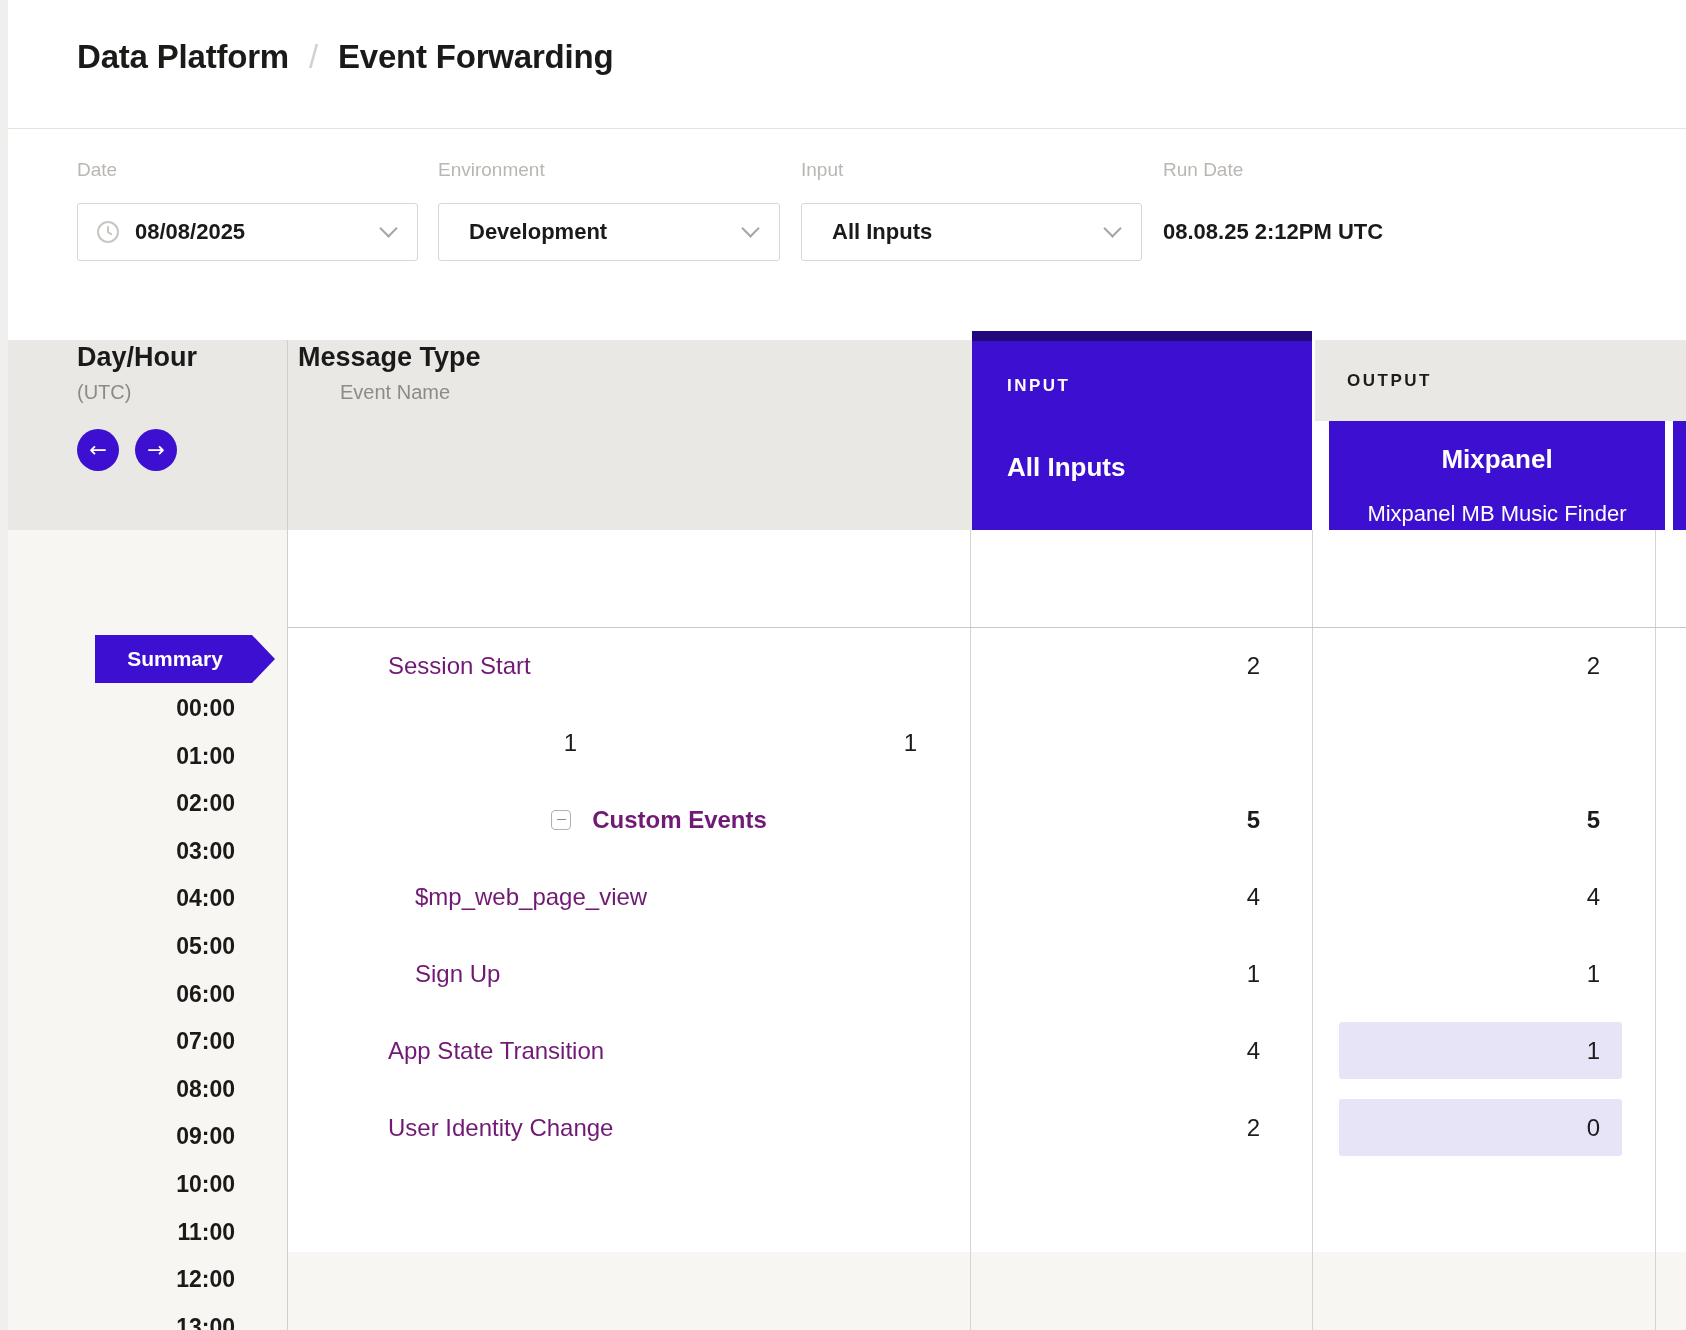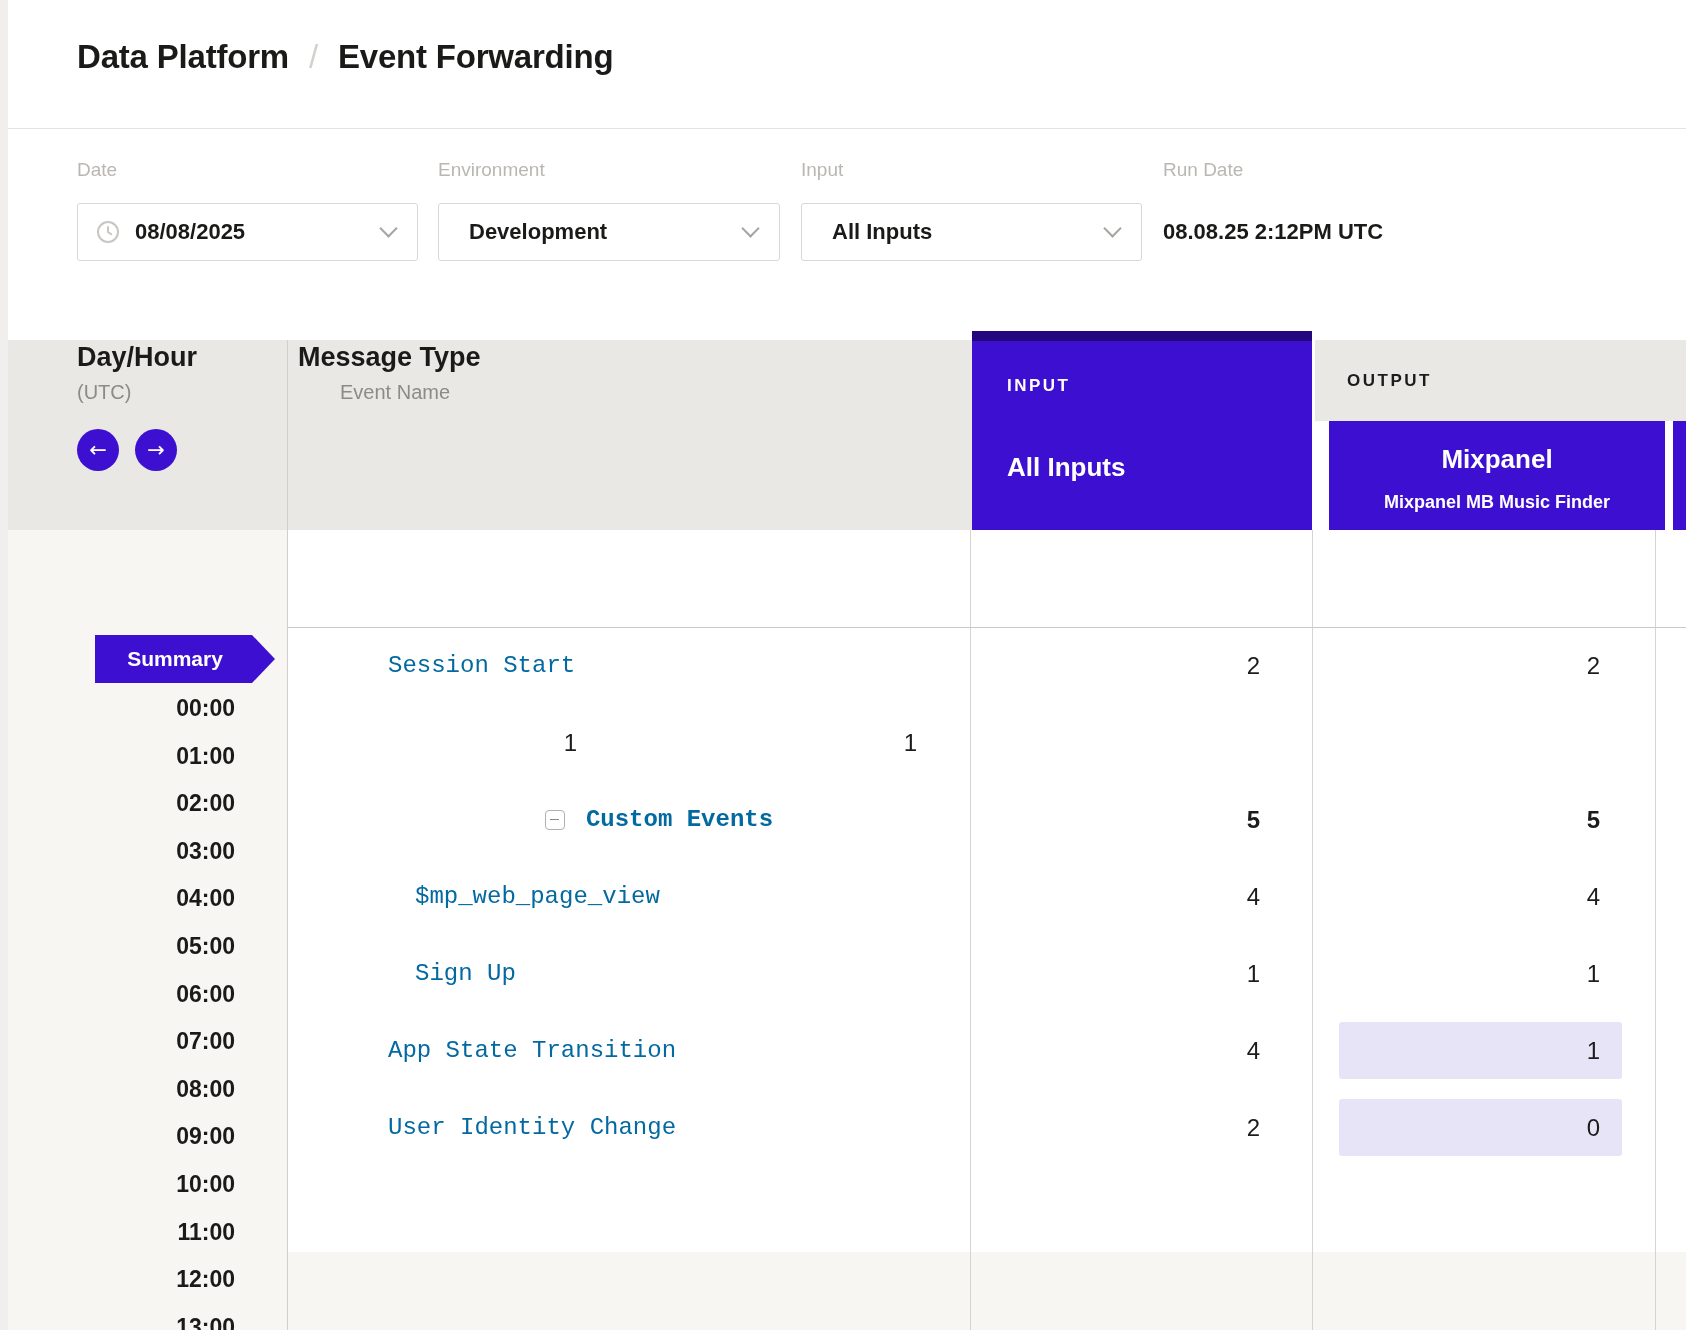--- a/index.html
+++ b/index.html
@@ -49,21 +49,21 @@
     background:var(--purple); border-top:10px solid var(--purple-dark);
     padding:35px 0 0 35px; color:#fff; cursor:default;
   }
   .col-section { font-size:17px; font-weight:700; letter-spacing:2.5px; line-height:20px; }
   .input-box .col-title { font-size:26px; font-weight:700; margin-top:56px; line-height:30px; }
   .in-gap { position:absolute; left:1312px; top:331px; width:3px; height:199px; background:#fff; }
   .output-label { position:absolute; left:1347px; top:371px; font-size:17px; font-weight:700; letter-spacing:2.5px; color:#1d1c1a; }
   .output-boxes { position:absolute; left:1315px; top:421px; width:371px; height:109px; background:#fff; display:flex;padding-left:14px; }
   .mixpanel-box { width:336px; background:var(--purple); color:#fff; text-align:center; padding-top:23px; }
   .ob-title { font-size:26px; font-weight:700; line-height:30px; }
-  .ob-sub { font-size:18px; font-weight:700; margin-top:18px; line-height:21px; }
+  .ob-sub { font-size:22px; font-weight:400; margin-top:29px; line-height:21px; }
   .next-box { flex:1; background:var(--purple); margin-left:8px; }
 
   
   .rail-bg { position:absolute; left:0; top:530px; width:288px; bottom:0; background:#f7f6f3; }
   .footer-band { position:absolute; left:288px; top:1252px; right:0; bottom:0; background:#f7f6f3; }
   .vline { position:absolute; width:1px; background:#d5d4d1; bottom:0; }
   .vl-rail { left:287px; top:340px; background:#d0cfcc; }
   .vl-in  { left:970px;  top:530px; }
   .vl-mid { left:1312px; top:530px; }
   .vl-out { left:1655px; top:530px; }
@@ -72,21 +72,21 @@
   
   .daily-row { position:absolute; left:288px; top:530px; width:1398px; height:97px; display:flex; align-items:center; }
   .dl-label { width:683px; padding-left:84px; font-size:20px; font-weight:700; letter-spacing:3px; color:#c8c5c1; }
   .cell-in { width:342px; padding-right:53px; text-align:right; font-size:24px; color:#1d1c1a; }
   .cell-out { width:343px; display:flex; }
   .obox { flex:1; margin:0 34px 0 26px; height:57px; border-radius:3px; display:flex; align-items:center; justify-content:flex-end; padding-right:22px; font-size:24px; color:#1d1c1a; }
   .obox.hl { background:var(--lavender); }
 
   .rows { position:absolute; left:288px; top:627px; width:1398px; }
   .mrow { display:flex; align-items:center; height:77px; }
-  .mlabel { width:683px; display:flex; align-items:center; font-size:24px; color:#0369a1; padding-left:100px;font-family:Liberation Mono, monospace; }
+  .mlabel { width:683px; display:flex; align-items:center; font-size:24px; color:#701a75; padding-left:100px; }
   .mrow.child .mlabel { padding-left:127px; }
   .mrow.grp .mlabel { padding-left:59px; font-weight:700;justify-content:center; }
   .mrow.grp .cell-in, .mrow.grp .obox { font-weight:700; }
   .collapse { width:20px; height:20px; border:1.5px solid #b3b1ad; border-radius:4px; background:#fff; display:flex; align-items:center; justify-content:center; margin-right:21px; cursor:pointer; flex:none; }
   .minus { width:9px; height:1.5px; background:#8d8b87; }
 
   
   .summary-tag {
     position:absolute; left:95px; top:635px; width:180px; height:48px;
     background:var(--purple); color:#fff; font-size:21px; font-weight:700;

